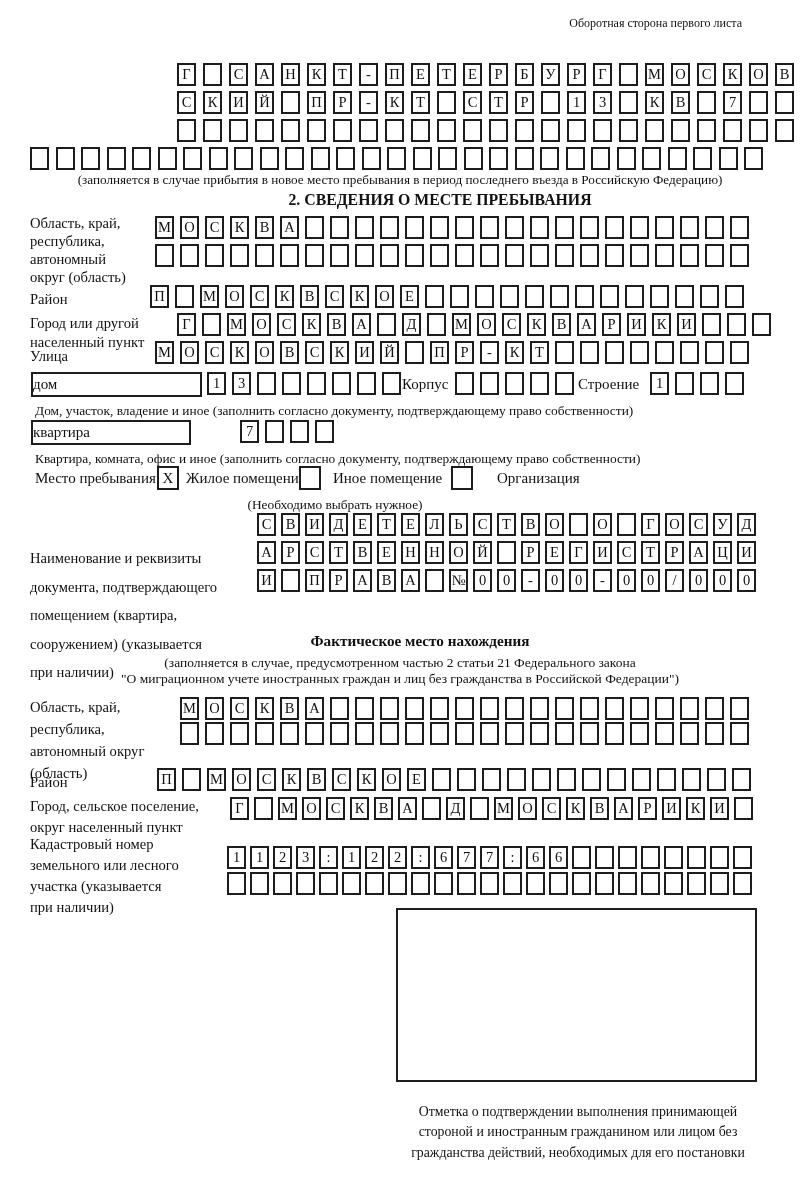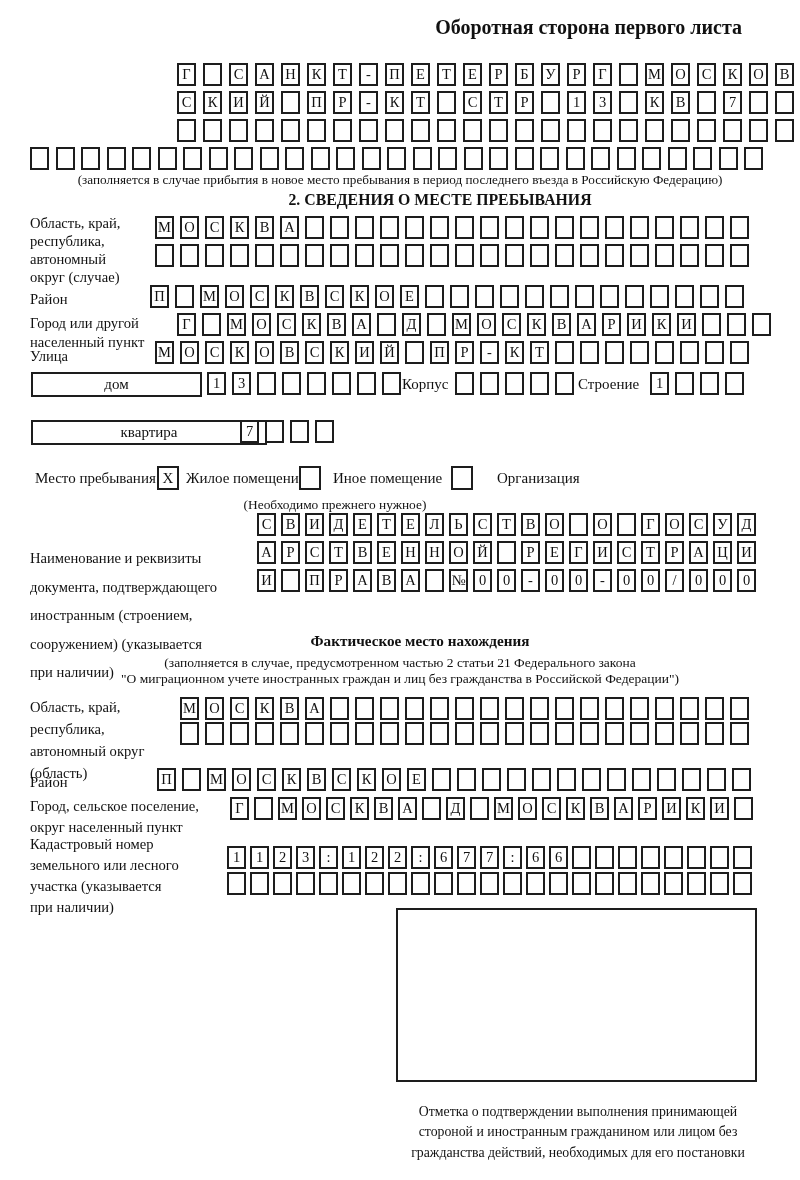--- a/index.html
+++ b/index.html
@@ -1,38 +1,38 @@
 <!DOCTYPE html>
 <html><head>
 <meta charset="utf-8">
 <style>
   html,body { margin:0; padding:0; background:#fff; }
   .page {
     position:relative; width:800px; height:1180px; background:#ffffff;
     font-family:"Liberation Serif","DejaVu Serif",serif; color:#111;
     overflow:hidden;
   }
-  .hdr { position:absolute; top:16px; right:58px; font-size:20px;font-weight:bold; }
+  .hdr { position:absolute; top:16px; right:58px; font-size:12px; }
   .title { position:absolute; left:0; width:800px; text-align:center; font-weight:bold; font-size:15.8px; }
   .subnote { position:absolute; left:0; width:800px; text-align:center; font-size:13.2px; }
   .lbl { position:absolute; font-size:14.6px; line-height:21px; white-space:nowrap; }
   .inline-lbl { position:absolute; font-size:15px; white-space:nowrap; }
   .boxrow { position:absolute; display:flex; gap:6px; }
   .g65 { gap:6.5px; }
   .g7 { gap:7px; }
   .g5 { gap:5px; }
   .g4 { gap:4px; }
   .cell {
     width:19px; height:23px; border:2px solid #1d1d1d; box-sizing:border-box;
     display:flex; align-items:center; justify-content:center;
     font-size:14.5px; line-height:1; background:#fff; flex:none;
   }
   .wideband {
     position:absolute; height:25px; border:2px solid #1d1d1d; box-sizing:border-box;
-    display:flex; align-items:center; justify-content:center; font-size:15px; background:#fff;
+    display:flex; align-items:center; justify-content:flex-start; font-size:15px; background:#fff;
   }
   .cbox {
     position:absolute; width:22px; height:24px; border:2px solid #1d1d1d; box-sizing:border-box;
     display:flex; align-items:center; justify-content:center; font-size:15px; background:#fff;
   }
   .bigbox { position:absolute; border:2px solid #1d1d1d; background:#fff; box-sizing:border-box; }
   .caption { position:absolute; text-align:center; font-size:13.8px; line-height:20.3px; }
 </style>
 </head>
 <body>
@@ -151,21 +151,21 @@
       <div class="cell"></div>
     </div>
   <div class="subnote" style="top:172px;">(заполняется в случае прибытия в новое место пребывания в период последнего въезда в Российскую Федерацию)</div>
 
   <div class="title" style="top:191px;padding-left:40px;">2. СВЕДЕНИЯ О МЕСТЕ ПРЕБЫВАНИЯ</div>
 
   <div class="lbl" style="left:30px;top:214px;line-height:18px;">
     <div>Область, край,</div>
     <div>республика,</div>
     <div>автономный</div>
-    <div>округ (случае)</div>
+    <div>округ (область)</div>
   </div>
   <div class="boxrow" style="left:155px;top:216px;">
       <div class="cell">М</div>
       <div class="cell">О</div>
       <div class="cell">С</div>
       <div class="cell">К</div>
       <div class="cell">В</div>
       <div class="cell">А</div>
       <div class="cell"></div>
       <div class="cell"></div>
@@ -321,50 +321,52 @@
       <div class="cell"></div>
       <div class="cell"></div>
     </div>
   <div class="inline-lbl" style="left:578px;top:376px;">Строение</div>
   <div class="boxrow" style="left:650px;top:372px;">
       <div class="cell">1</div>
       <div class="cell"></div>
       <div class="cell"></div>
       <div class="cell"></div>
     </div>
-
-  <div class="wideband" style="left:31px;top:420px;width:236px;">
+  <div class="lbl" style="left:35px;top:400px;font-size:13.4px;">Дом, участок, владение и иное (заполнить согласно документу, подтверждающему право собственности)</div>
+
+  <div class="wideband" style="left:31px;top:420px;width:160px;">
     <span>квартира</span>
   </div>
   <div class="boxrow" style="left:240px;top:420px;">
       <div class="cell">7</div>
       <div class="cell"></div>
       <div class="cell"></div>
       <div class="cell"></div>
     </div>
+  <div class="lbl" style="left:35px;top:448px;font-size:13.4px;">Квартира, комната, офис и иное (заполнить согласно документу, подтверждающему право собственности)</div>
 
   <div class="inline-lbl" style="left:35px;top:470px;">Место пребывания:</div>
   <div class="cbox" style="left:157px;top:466px;">
     <span>X</span>
   </div>
   <div class="inline-lbl" style="left:186px;top:470px;">Жилое помещение</div>
   <div class="cbox" style="left:299px;top:466px;">
     <span></span>
   </div>
   <div class="inline-lbl" style="left:333px;top:470px;">Иное помещение</div>
   <div class="cbox" style="left:451px;top:466px;">
     <span></span>
   </div>
   <div class="inline-lbl" style="left:497px;top:470px;">Организация</div>
-  <div class="subnote" style="left:100px;top:497px;width:470px;font-size:13.4px;">(Необходимо прежнего нужное)</div>
+  <div class="subnote" style="left:100px;top:497px;width:470px;font-size:13.4px;">(Необходимо выбрать нужное)</div>
 
   <div class="lbl" style="left:30px;top:544px;line-height:28.6px;">
     <div>Наименование и реквизиты</div>
     <div>документа, подтверждающего</div>
-    <div>иностранным (строением,</div>
+    <div>помещением (квартира,</div>
     <div>сооружением) (указывается</div>
     <div>при наличии)</div>
   </div>
   <div class="boxrow g5" style="left:257px;top:513px;">
       <div class="cell">С</div>
       <div class="cell">В</div>
       <div class="cell">И</div>
       <div class="cell">Д</div>
       <div class="cell">Е</div>
       <div class="cell">Т</div>

